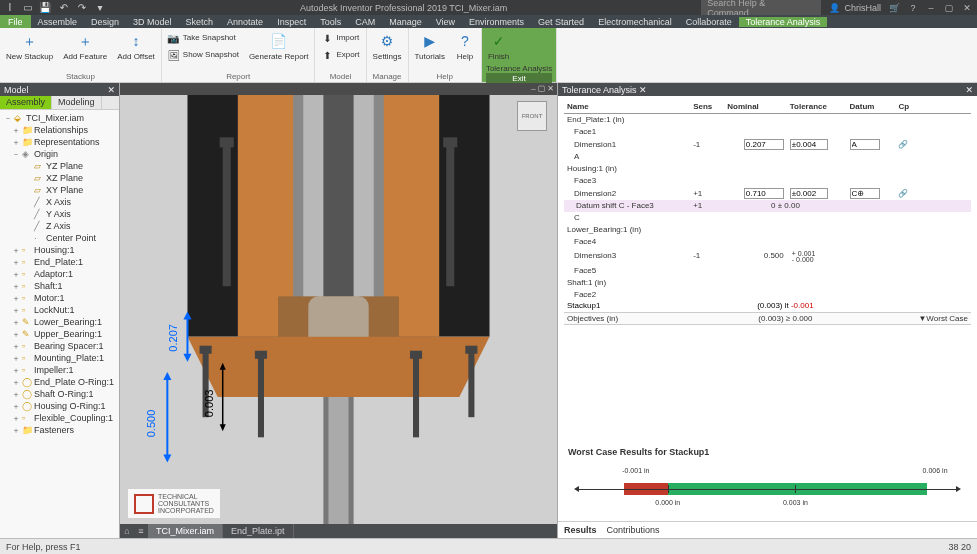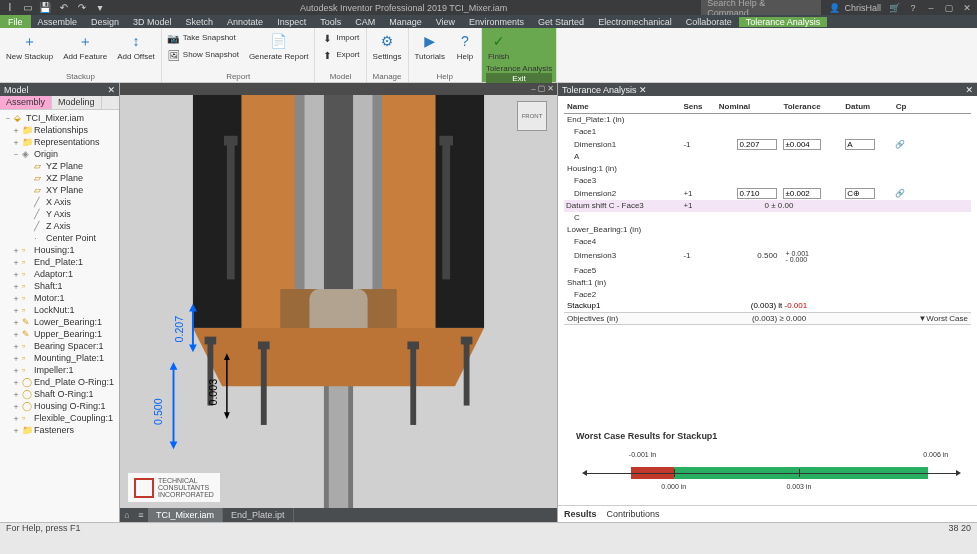--- a/index.html
+++ b/index.html
@@ -25,21 +25,21 @@
 .rbtn.small { flex-direction: row; gap: 3px; font-size: 8px; }
 .rbtn.small .ic { width: 12px; height: 12px; font-size: 10px; }
 .ribbon .stack { display: flex; flex-direction: column; gap: 1px; }
 .ribbon .exit-group { background: #6aa84f; }
 .ribbon .exit-group .label { background: #4d7a3a; color: #fff; }
 .workspace { flex: 1; display: flex; min-height: 0; justify-content: space-between; }
 .model-panel { width: 120px; background: #f8f8f8; border-right: 1px solid #aaa; display: flex; flex-direction: column; }
 .panel-title { height: 13px; background: #4a4d50; color: #eee; font-size: 9px; display: flex; align-items: center; padding: 0 4px; justify-content: space-between; }
 .panel-tabs { height: 14px; background: #e8e8e8; border-bottom: 1px solid #ccc; display: flex; font-size: 9px; }
 .panel-tabs .ptab { padding: 1px 6px; border-right: 1px solid #ccc; cursor: pointer; }
-.panel-tabs .ptab.active { background: #f9a8d4; }
+.panel-tabs .ptab.active { background: #84cc16; }
 .tree { flex: 1; overflow: auto; font-size: 9px; padding: 2px; }
 .tree-node { display: flex; align-items: center; gap: 2px; padding: 0 0 0 2px; height: 12px; white-space: nowrap; cursor: pointer; }
 .tree-node .exp { width: 8px; color: #666; font-size: 8px; }
 .tree-node .ico { width: 10px; font-size: 9px; }
 .tree-node.d1 { padding-left: 10px; }
 .tree-node.d2 { padding-left: 22px; }
 .folder { color: #d4a017; }
 .part { color: #d4a017; }
 .origin { color: #888; }
 .plane { color: #b8860b; }
@@ -68,36 +68,36 @@
 .dtable tr.group td { font-weight: normal; }
 .dtable tr.hl td { background: #f3e5f5; }
 .dtable tr.stackup td { color: #000; }
 .dtable tr.stackup .neg { color: #c00; }
 .dtable tr.obj td { background: #fafafa; border-top: 1px solid #ccc; border-bottom: 1px solid #ccc; }
 .dtable input { font-size: 8px; width: 40px; border: 1px solid #999; padding: 0 1px; background: #fff; }
 .dtable input.tol { width: 38px; }
 .dtable input.datum { width: 30px; }
 .dtable .link { color: #333; cursor: pointer; }
 .tol-pm { font-size: 7px; line-height: 0.9; display: inline-flex; flex-direction: column; margin-left: 2px; }
-.results-chart { margin-top: auto; padding: 6px 4px 2px; margin-left: 8px; }
+.results-chart { margin-top: auto; padding: 6px 4px 2px; }
 .results-chart h4 { font-size: 9px; font-weight: bold; margin-bottom: 8px; }
 .chart-area { position: relative; height: 50px; }
 .chart-axis { position: absolute; top: 24px; left: 10px; right: 10px; height: 1px; background: #333; }
 .chart-axis::before, .chart-axis::after { content: ''; position: absolute; top: -3px; width: 0; height: 0; border-top: 3px solid transparent; border-bottom: 3px solid transparent; }
 .chart-axis::before { left: -4px; border-right: 5px solid #333; }
 .chart-axis::after { right: -4px; border-left: 5px solid #333; }
 .chart-bar { position: absolute; top: 18px; height: 12px; }
 .chart-bar.red { background: #c0392b; }
 .chart-bar.green { background: #27ae60; }
 .chart-tick { position: absolute; top: 20px; width: 1px; height: 8px; background: #333; }
 .chart-lbl { position: absolute; font-size: 7px; color: #333; transform: translateX(-50%); }
 .results-tabs { display: flex; gap: 10px; padding: 3px 6px; font-size: 9px; border-top: 1px solid #ccc; }
 .results-tabs .rtab { cursor: pointer; }
 .results-tabs .rtab.active { font-weight: bold; }
-.statusbar { height: 32px; background: #e8e8e8; border-top: 1px solid #bbb; display: flex; align-items: flex-start; font-size: 9px; padding: 0 6px; color: #444; }
+.statusbar { height: 16px; background: #e8e8e8; border-top: 1px solid #bbb; display: flex; align-items: center; font-size: 9px; padding: 0 6px; color: #444; }
 .statusbar .sb-right { margin-left: auto; }
 </style>
 </head>
 <body>
 
 <div class="titlebar">
   <div class="qat">
     <span>I</span>
     <span>▭</span>
     <span>💾</span>
@@ -470,21 +470,21 @@
                 </tr>
                 <tr>
                   <td style="padding-left:10px">Dimension2</td>
                   <td>+1</td>
                   <td style="text-align:right"><input value="0.710" style=""></td>
                   <td><input class="tol" value="±0.002" style=""></td>
                   <td><input class="datum" value="C⊕" style=""></td>
                   <td><span class="link">🔗</span></td>
                 </tr>
                 <tr class="hl">
-                  <td style="padding-left:2px">Datum shift C - Face3</td>
+                  <td style="padding-left:12px">Datum shift C - Face3</td>
                   <td>+1</td>
                   <td colspan="2" style="text-align:center">0 ± 0.00</td>
                   <td></td>
                   <td></td>
                 </tr>
                 <tr>
                   <td style="padding-left:10px">C</td>
                   <td colspan="5"></td>
                 </tr>
                 <tr class="group">

